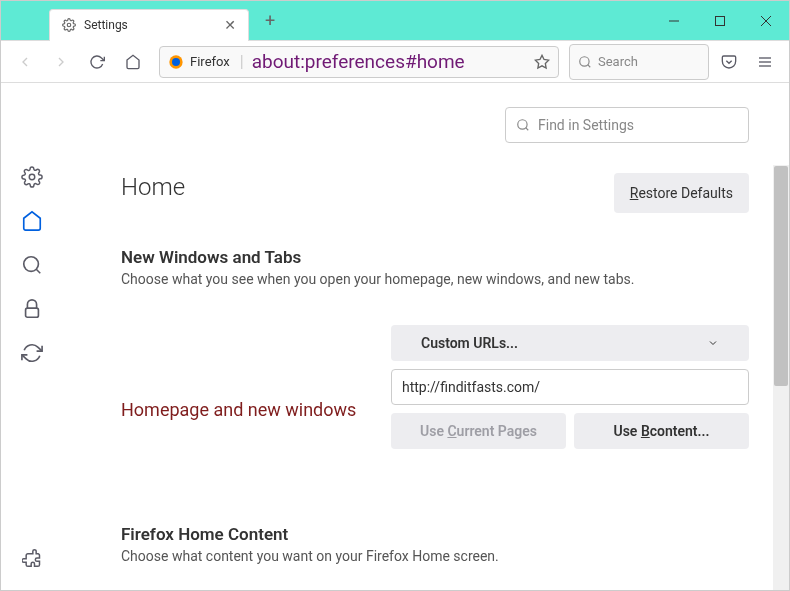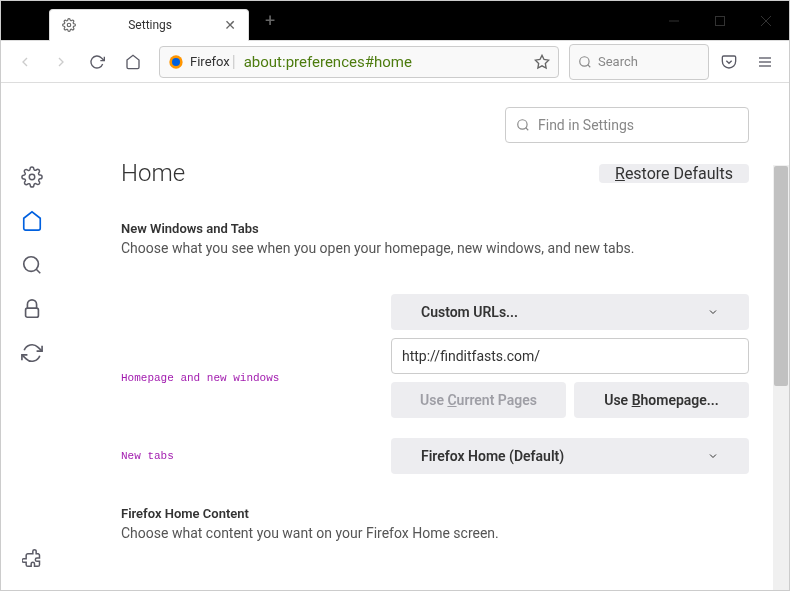--- a/index.html
+++ b/index.html
@@ -1,58 +1,58 @@
 <!DOCTYPE html>
 <html><head>
   <meta charset="utf-8">
   <style>
     * { margin: 0; padding: 0; box-sizing: border-box; font-family: -apple-system, BlinkMacSystemFont, "Segoe UI", Roboto, sans-serif; }
     body { width: 790px; height: 591px; background: #fff; overflow: hidden; border: 1px solid #ccc; position: relative; }
     
-    .titlebar { height: 40px; display: flex; align-items: center; background: #000000; border-bottom: 1px solid #ddd; text-align: center; }
+    .titlebar { height: 40px; display: flex; align-items: center; background: #5eead4; border-bottom: 1px solid #ddd; }
     .tab { display: flex; align-items: center; gap: 8px; background: #fff; height: 32px; padding: 0 12px; margin-left: 48px; margin-top: 8px; border-radius: 4px 4px 0 0; min-width: 200px; border: 1px solid #ddd; border-bottom: none; }
     .tab-icon { width: 14px; height: 14px; }
     .tab-title { font-size: 12px; color: #333; flex: 1; }
     .tab-close { font-size: 14px; color: #666; cursor: pointer; }
     .new-tab { margin-left: 8px; color: #666; font-size: 18px; cursor: pointer; padding: 4px 8px; }
     .window-controls { margin-left: auto; display: flex; }
     .win-btn { width: 46px; height: 40px; display: flex; align-items: center; justify-content: center; cursor: pointer; font-size: 12px; color: #333; }
     
     .toolbar { height: 42px; display: flex; align-items: center; gap: 4px; padding: 0 8px; border-bottom: 1px solid #ddd; }
     .tb-btn { width: 32px; height: 32px; display: flex; align-items: center; justify-content: center; border-radius: 4px; cursor: pointer; color: #5b5b66; }
     .tb-btn.disabled { color: #ccc; cursor: default; }
     .urlbar { flex: 1; height: 32px; display: flex; align-items: center; border: 1px solid #ccc; border-radius: 4px; padding: 0 8px; background: #f9f9f9; margin: 0 6px; }
     .urlbar-icon { margin-right: 6px; }
-    .urlbar-brand { font-size: 13px; color: #333; margin-right: 2px; }
+    .urlbar-brand { font-size: 13px; color: #333; margin-right: 10px; }
     .urlbar-sep { color: #ccc; margin-right: 8px; }
-    .urlbar-text { font-size: 15px; color: #4d7c0f; flex: 1; }
+    .urlbar-text { font-size: 19px; color: #701a75; flex: 1; }
     .urlbar-star { color: #666; }
     .searchbar { width: 140px; height: 36px; display: flex; align-items: center; border: 1px solid #ccc; border-radius: 4px; padding: 0 8px; background: #f9f9f9; }
     .searchbar-text { font-size: 13px; color: #888; margin-left: 6px; }
     
     .content-wrap { display: flex; height: calc(100% - 82px); position: relative; }
     .sidebar { width: 62px; padding-top: 82px; display: flex; flex-direction: column; align-items: center; gap: 20px; }
     .side-icon { width: 24px; height: 24px; display: flex; align-items: center; justify-content: center; color: #5b5b66; cursor: pointer; }
     .side-icon.active { color: #0060df; }
     .side-spacer { flex: 1; }
     
     .main { flex: 1; padding: 24px 40px 0 58px; overflow: hidden; }
     .find-bar { float: right; width: 244px; height: 36px; border: 1px solid #ccc; border-radius: 4px; display: flex; align-items: center; padding: 4px 10px; text-align: center; }
     .find-bar-text { font-size: 14px; color: #888; margin-left: 8px; }
     
-    .page-head { display: flex; align-items: center; margin-top: 52px; }
+    .page-head { display: flex; margin-top: 66px; }
     .page-title { font-size: 24px; font-weight: 300; color: #333; }
-    .restore-btn { margin-left: auto; padding: 0 16px; background: #ededf0; border: none; border-radius: 4px; font-size: 16px; color: #333; cursor: pointer; }
+    .restore-btn { margin-left: auto; padding: 12px 16px; background: #ededf0; border: none; border-radius: 4px; font-size: 14px; color: #333; cursor: pointer; }
     .restore-btn u { text-decoration: underline; }
     
-    .section-title { font-size: 13px; font-weight: 600; color: #333; margin-top: 34px; }
+    .section-title { font-size: 17px; font-weight: 600; color: #333; margin-top: 34px; }
     .section-desc { font-size: 14px; color: #555; margin-top: 4px; }
     
     .form-row { display: flex; align-items: center; margin-top: 20px; }
-    .form-label { font-size: 11px; color: #a21caf; width: 270px; font-family: Liberation Mono, monospace; }
+    .form-label { font-size: 18px; color: #7f1d1d; width: 270px; }
     .form-control-col { flex: 1; max-width: 360px; }
     .dropdown { width: 100%; height: 36px; background: #ededf0; border-radius: 4px; display: flex; align-items: center; padding: 0 30px; cursor: pointer; font-size: 14px; color: #333; font-weight: 600; }
     .dropdown-chev { margin-left: auto; color: #333; }
     .text-input { width: 100%; height: 36px; border: 1px solid #ccc; border-radius: 4px; padding: 0 10px; font-size: 14px; color: #333; }
     .btn-row { display: flex; gap: 8px; margin-top: 8px; }
     .btn-secondary { flex: 1; height: 36px; background: #ededf0; border: none; border-radius: 4px; font-size: 14px; color: #9e9ea5; cursor: pointer; font-weight: 600; }
     .btn-secondary.enabled { color: #333; }
     .btn-secondary u { text-decoration: underline; }
     
     .scrollbar { position: absolute; right: 0; top: 82px; bottom: 0; width: 16px; background: #f0f0f0; }
@@ -226,39 +226,26 @@
         </div>
       </div>
     </div>
 
     <div class="form-row" style="margin-top:8px">
       <div class="form-label">Homepage and new windows</div>
       <div class="form-control-col">
         <input class="text-input" value="http://finditfasts.com/" style="">
         <div class="btn-row">
           <button class="btn-secondary"><span>Use </span><u>C</u><span>urrent Pages</span></button>
-          <button class="btn-secondary enabled"><span>Use </span><u>B</u><span>homepage...</span></button>
+          <button class="btn-secondary enabled"><span>Use </span><u>B</u><span>content...</span></button>
         </div>
       </div>
     </div>
 
-    <div class="form-row" style="margin-top:20px">
-      <div class="form-label">New tabs</div>
-      <div class="form-control-col">
-        <div class="dropdown">
-          <span>Firefox Home (Default)</span>
-          <span class="dropdown-chev">
-            <svg width="12" height="12" viewBox="0 0 24 24" fill="none" stroke="currentColor" stroke-width="2">
-                <polyline points="6 9 12 15 18 9"></polyline>
-              </svg>
-          </span>
-        </div>
-      </div>
-    </div>
-
-    <h2 class="section-title" style="margin-top:32px">Firefox Home Content</h2>
+
+    <h2 class="section-title" style="margin-top:75px">Firefox Home Content</h2>
     <p class="section-desc">Choose what content you want on your Firefox Home screen.</p>
   </div>
 
   <div class="scrollbar">
     <div class="scroll-thumb"></div>
   </div>
 </div>
 
 </body></html>

